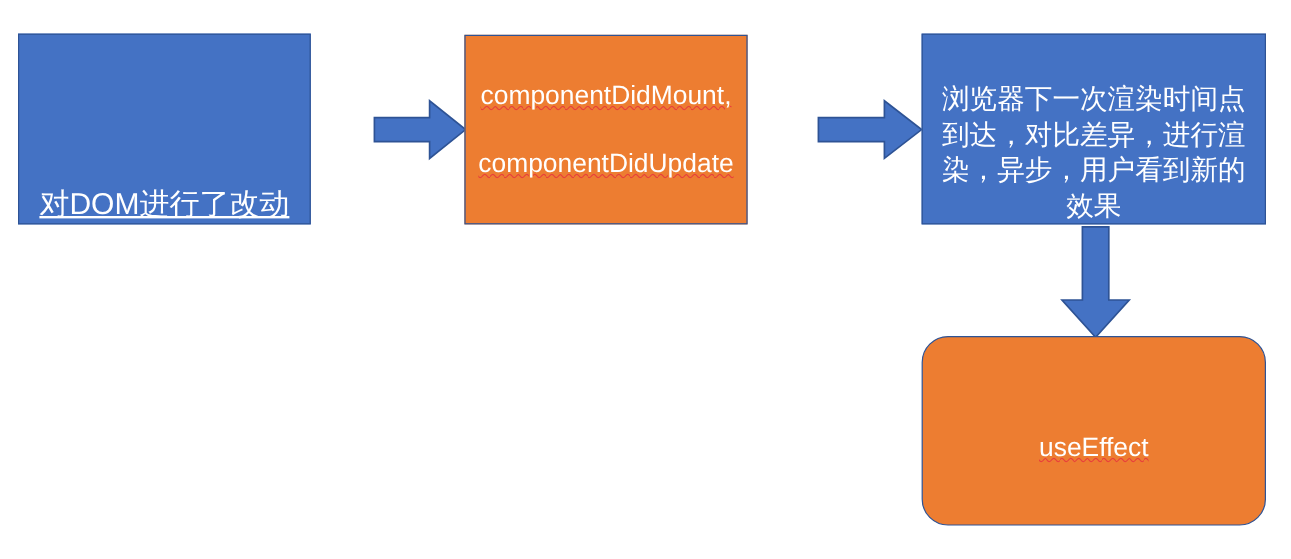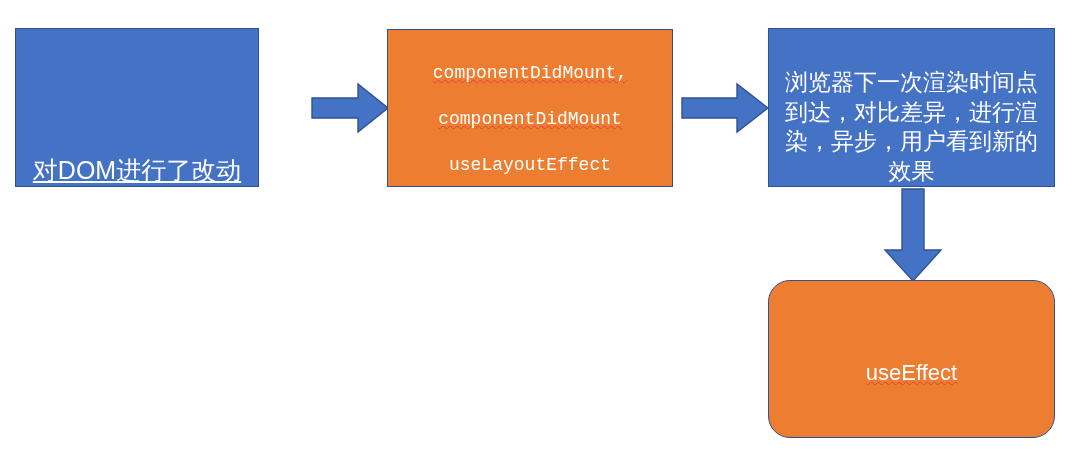--- a/index.html
+++ b/index.html
@@ -50,23 +50,22 @@
     text-underline-offset: 1px;
   }
 
   
   #node-dom-change {
     left: 15px;  top: 28px;  width: 244px; height: 159px;
     font-size: 25px;
     text-decoration: underline;
   }
   #node-lifecycle {
-    left: 387px; top: 29px;  width: 286px; height: 158px;
-    font-size: 18px;
-    font-family: Liberation Mono, monospace;
+    left: 387px; top: 29px;  width: 236px; height: 158px;
+    font-size: 22px;
   }
   #node-browser-paint {
     left: 768px; top: 28px;  width: 287px; height: 159px;
     font-size: 23px;
   }
   #node-useeffect {
     left: 768px; top: 280px; width: 287px; height: 158px;
     font-size: 22px;
     border-radius: 22px;
   }
@@ -95,22 +94,21 @@
     <span class="node-text">对DOM进行了改动</span>
   </div>
 
   <svg class="arrow" id="arrow-1" viewBox="0 0 78 52">
     <polygon points="1,16 47,16 47,2 77,26 47,50 47,36 1,36"></polygon>
   </svg>
 
   <div class="node orange" id="node-lifecycle">
     <span class="node-text">
       <span class="squiggle">componentDidMount,</span><br>
-      <span class="squiggle">componentDidMount</span><br>
-      <span>useLayoutEffect</span>
+      <span class="squiggle">componentDidUpdate</span><br>
     </span>
   </div>
 
   <svg class="arrow" id="arrow-2" viewBox="0 0 88 50">
     <polygon points="1,15 56,15 56,1 87,25 56,49 56,35 1,35"></polygon>
   </svg>
 
   <div class="node blue" id="node-browser-paint">
     <span class="node-text">浏览器下一次渲染时间点到达，对比差异，进行渲染，异步，用户看到新的效果</span>
   </div>

